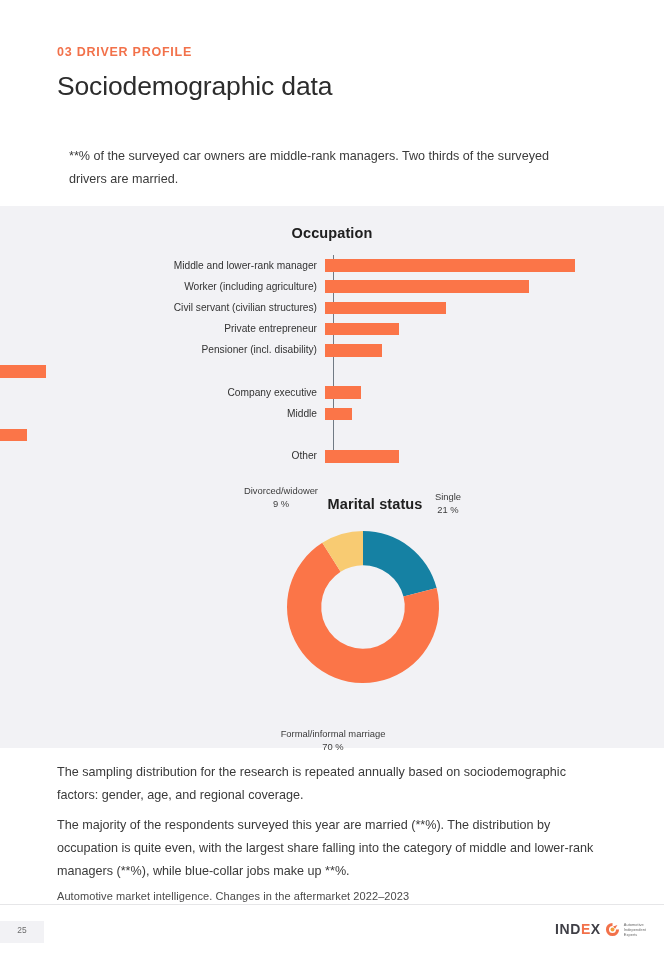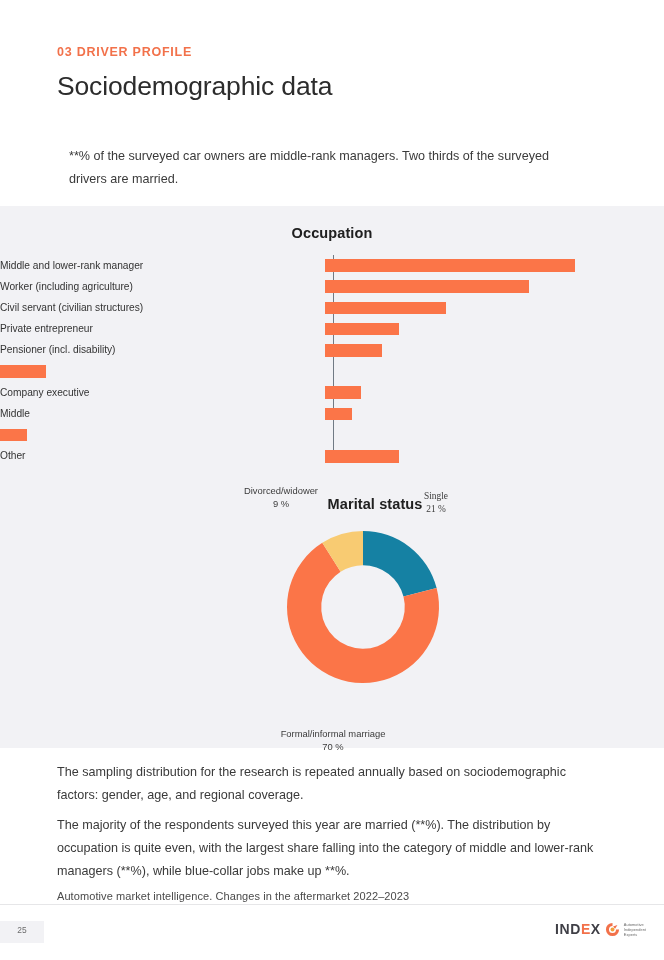--- a/index.html
+++ b/index.html
@@ -95,21 +95,21 @@
     width: 664px;
   }
   .bar-row {
     position: relative;
     height: 21.2px;
     display: flex;
     align-items: center;
   }
   .bar-label {
     width: 325px;
-    text-align: left;
+    text-align: right;
     padding-right: 8px;
     box-sizing: border-box;
     font-size: 10.2px;
     color: #333333;
     line-height: 12px;
     white-space: nowrap;
   }
   .bar-track {
     flex: 1;
     position: relative;
@@ -162,21 +162,21 @@
   .donut-label {
     position: absolute;
     text-align: center;
     font-size: 9.4px;
     line-height: 13px;
     color: #3c3c3c;
   }
   .donut-label .pct { display: block; }
 
   .lbl-divorced { left: 196px; top: 278px; width: 170px; }
-  .lbl-single   { left: 384px; top: 284px; width: 104px; font-family: Liberation Serif, serif; }
+  .lbl-single   { left: 396px; top: 284px; width: 104px; }
   .lbl-married  { left: 208px; top: 521px; width: 250px; }
 
   
   .body-text {
     position: absolute;
     left: 57px;
     width: 540px;
     font-size: 12.6px;
     line-height: 23px;
     color: #3a3a3a;

